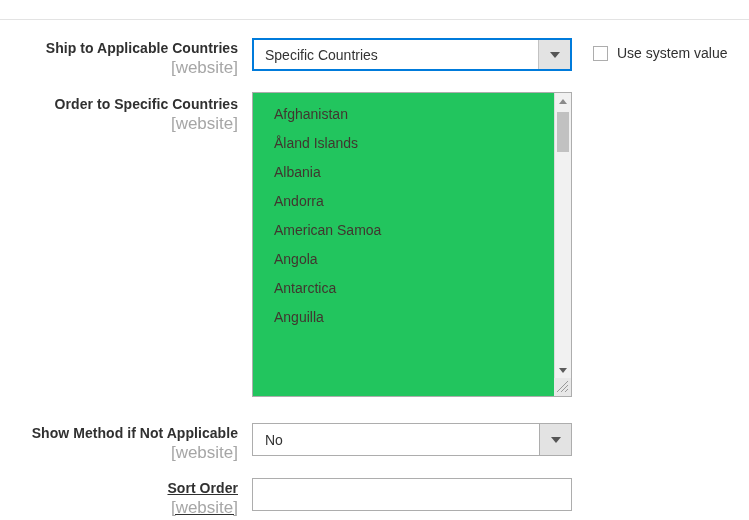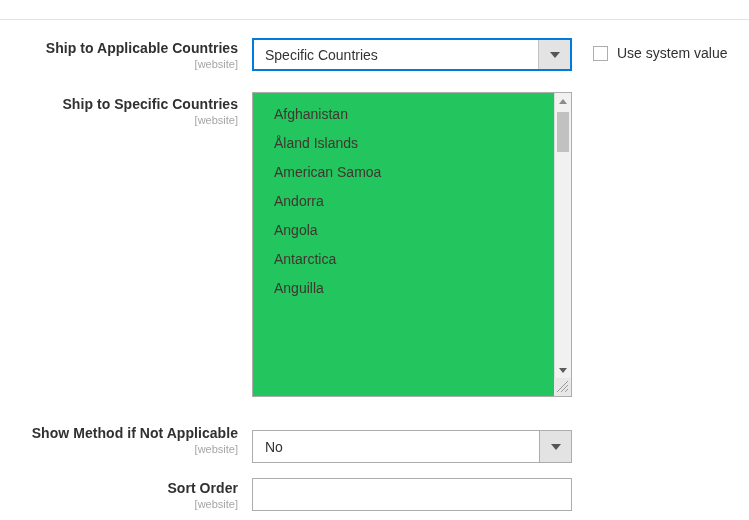--- a/index.html
+++ b/index.html
@@ -50,21 +50,21 @@
   }
   .field-label .label-title {
     display: block;
     font-size: 14px;
     font-weight: bold;
     color: #303030;
     letter-spacing: 0.05px;
   }
   .field-label .label-scope {
     display: block;
-    font-size: 11px;
+    font-size: 17px;
     font-weight: normal;
     color: #a6a6a6;
     margin-top: 2px;
   }
 
   .field-control {
     position: absolute;
     left: 252px;
   }
 
@@ -261,30 +261,31 @@
       </div>
     </div>
     <div class="system-value" style="top: 7px;">
       <span class="cb-box"></span>
       <span class="cb-label">Use system value</span>
     </div>
   </div>
 
   <div class="field-row" style="top: 78px;">
     <div class="field-label" style="top: 4px;">
-      <span class="label-title">Ship to Specific Countries</span>
+      <span class="label-title">Order to Specific Countries</span>
       <span class="label-scope">[website]</span>
     </div>
     <div class="field-control" style="top: 0;">
       <div class="multiselect">
         <div class="ms-list" id="ms-list">
             <div class="ms-option">Afghanistan</div>
             <div class="ms-option">Åland Islands</div>
+            <div class="ms-option">Albania</div>
+            <div class="ms-option">Andorra</div>
             <div class="ms-option">American Samoa</div>
-            <div class="ms-option">Andorra</div>
             <div class="ms-option">Angola</div>
             <div class="ms-option">Antarctica</div>
             <div class="ms-option">Anguilla</div>
           </div>
         <div class="ms-scrollbar">
           <div class="sb-arrow up">
             <span class="sb-tri-up"></span>
           </div>
           <div class="sb-thumb"></div>
           <div class="sb-arrow down">
@@ -300,32 +301,32 @@
         </div>
       </div>
     </div>
   </div>
 
   <div class="field-row" style="top: 409px;">
     <div class="field-label" style="top: 2px;">
       <span class="label-title">Show Method if Not Applicable</span>
       <span class="label-scope">[website]</span>
     </div>
-    <div class="field-control" style="top: 7px;">
+    <div class="field-control" style="top: 0;">
       <div class="select-box">
         <span class="select-text">No</span>
         <span class="select-arrow-btn">
           <span class="caret-down"></span>
         </span>
       </div>
     </div>
   </div>
 
   <div class="field-row" style="top: 464px;">
-    <div class="field-label" style="top: 2px;">
+    <div class="field-label" style="top: 2px; text-decoration: underline;">
       <span class="label-title">Sort Order</span>
       <span class="label-scope">[website]</span>
     </div>
     <div class="field-control" style="top: 0;">
       <input class="text-input" type="text" placeholder="" style="">
     </div>
   </div>
 
 </div>
 

